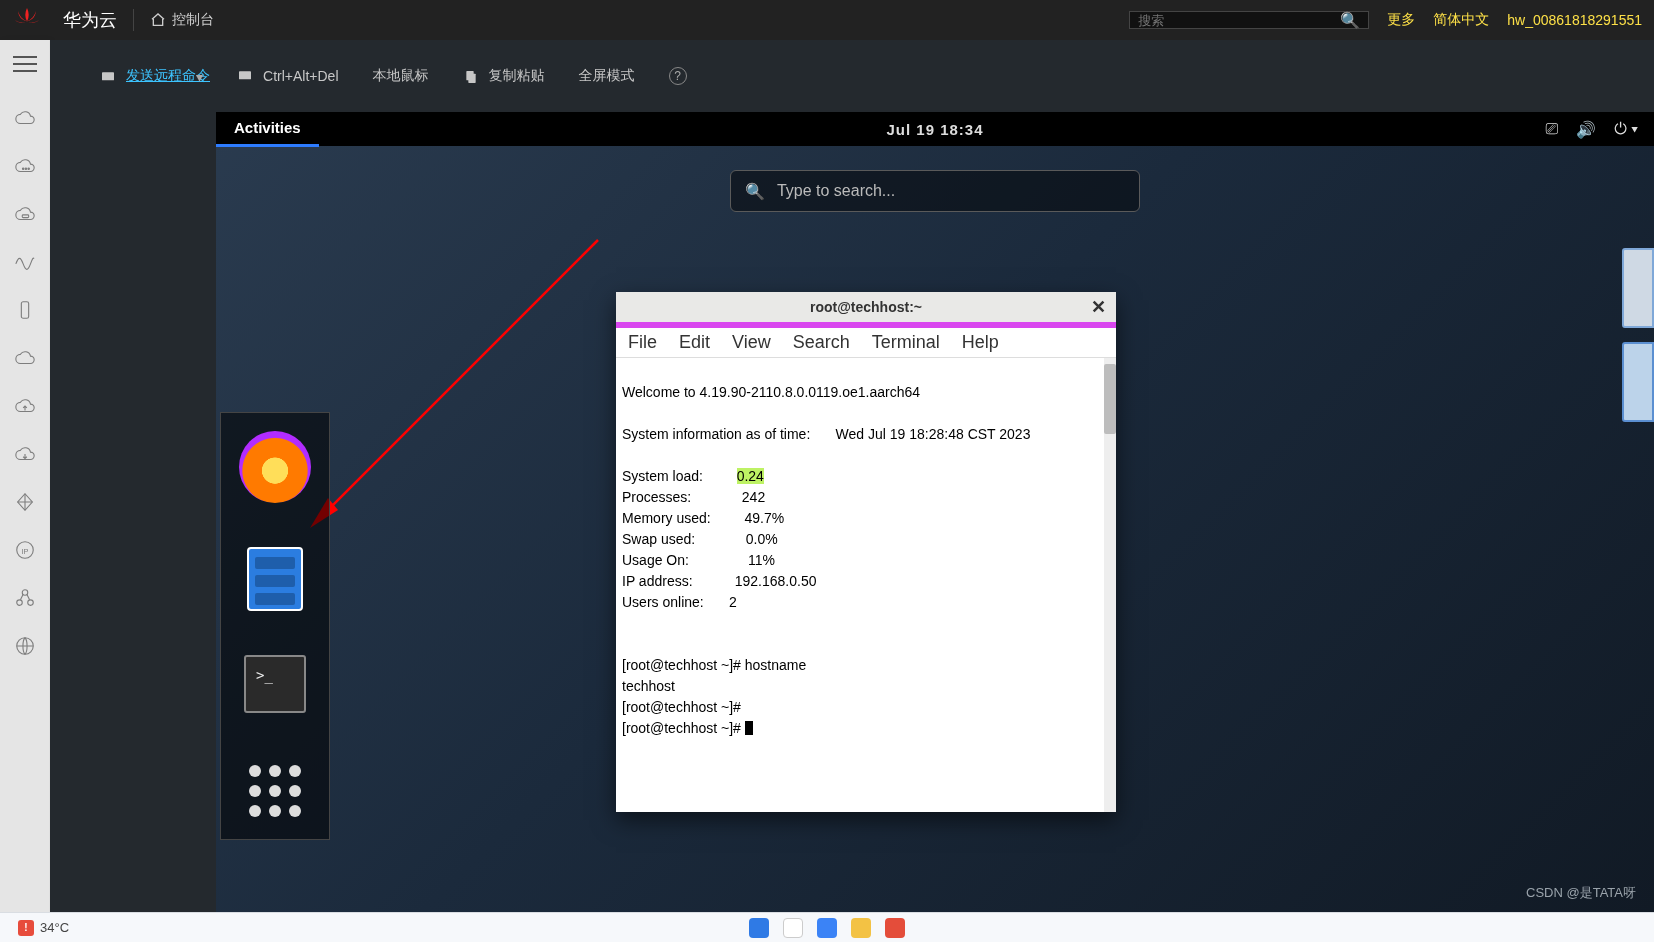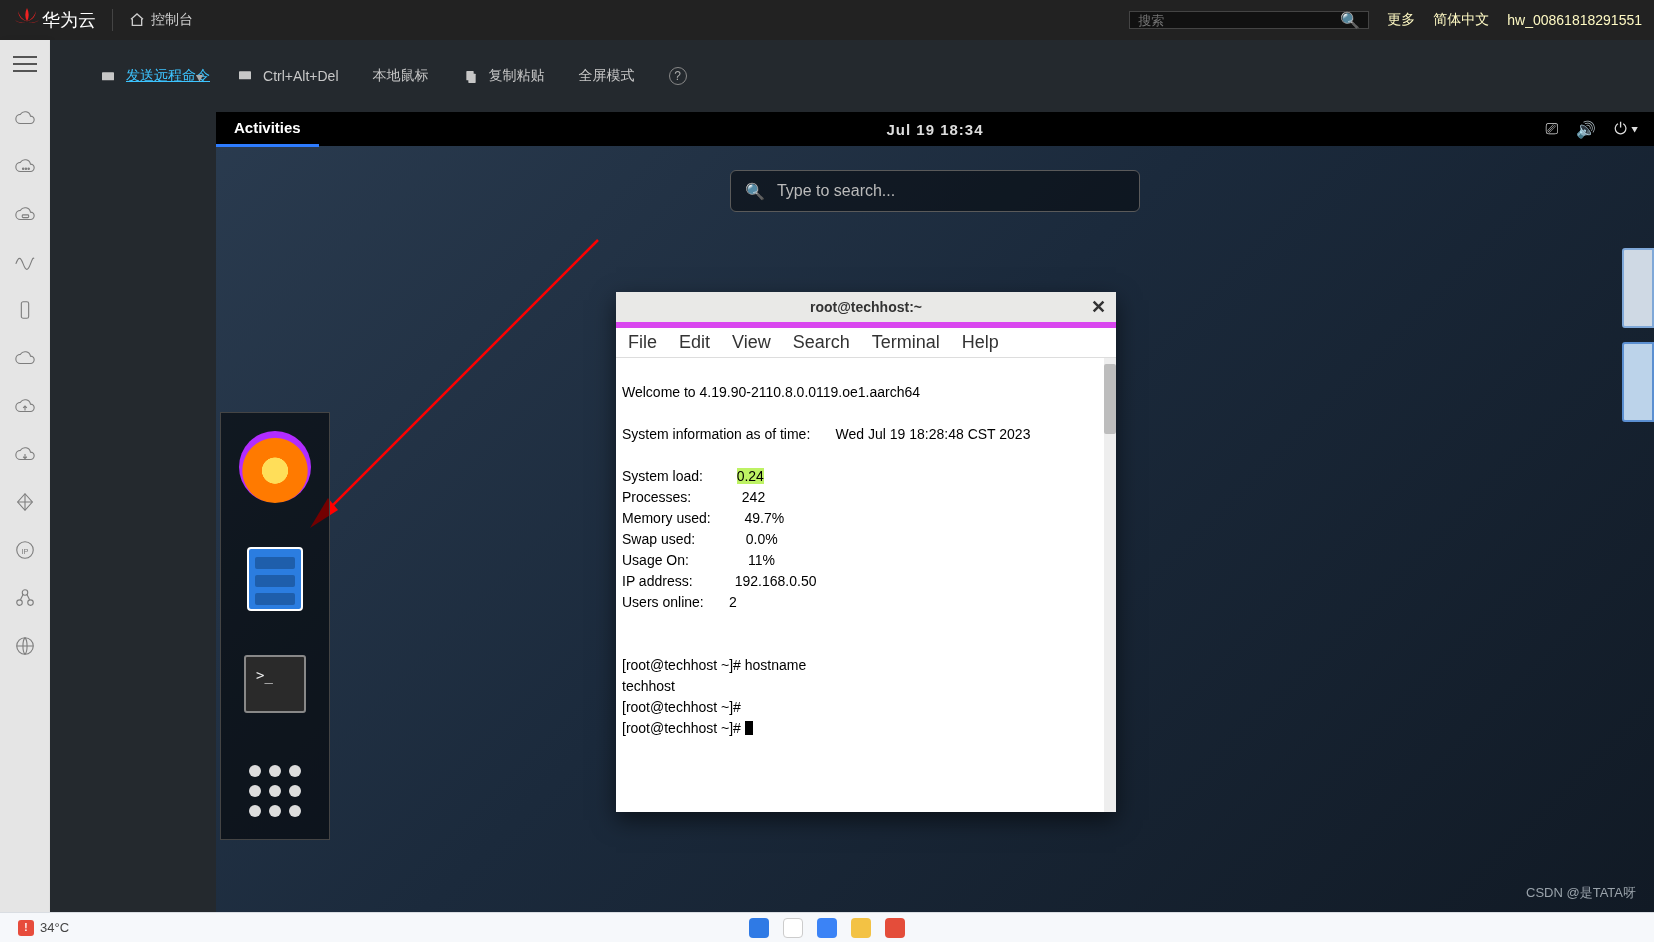--- a/index.html
+++ b/index.html
@@ -1,29 +1,29 @@
 <!DOCTYPE html>
 <html><head>
 <meta charset="utf-8">
 <style>
 * { margin:0; padding:0; box-sizing:border-box; font-family:"Microsoft YaHei","Segoe UI",Arial,sans-serif; }
 body { width:1654px; height:942px; background:#fff; overflow:hidden; position:relative; }
 
 
 .topbar { height:40px; background:#222; color:#ccc; display:flex; align-items:center; padding:0 12px; font-size:14px; }
-.hw-logo { display:flex; align-items:center; gap:0; }
+.hw-logo { display:flex; align-items:center; gap:21px; }
 .hw-logo svg { width:30px; height:30px; }
 .hw-logo span { color:#fff; font-size:18px; }
 .topbar .divider { width:1px; height:22px; background:#444; margin:0 16px; }
 .topbar .console { display:flex; align-items:center; gap:6px; color:#ccc; cursor:pointer;}
 .topbar .right { margin-left:auto; display:flex; align-items:center; gap:18px; }
 .topbar .search { display:flex; align-items:center; background:#111; border:1px solid #444; height:18px; width:240px; padding:0 8px; }
 .topbar .search input { flex:1; background:transparent; border:0; color:#aaa; outline:none; font-size:13px;}
 .topbar .search span { color:#aaa; font-size:16px;}
-.topbar .rightlink { color:#fef9c3; cursor:pointer; }
+.topbar .rightlink { color:#fde047; cursor:pointer; }
 
 
 .leftrail { position:absolute; left:0; top:40px; bottom:30px; width:50px; background:#e5e5e5; border-right:1px solid #e0e0e0; display:flex; flex-direction:column; align-items:center; box-shadow:2px 0 6px rgba(0,0,0,.06);}
 .leftrail .burger { margin:16px 0 22px; width:24px; display:flex; flex-direction:column; gap:5px; cursor:pointer;}
 .leftrail .burger span{ height:2px; background:#555; }
 .leftrail .ic { width:24px; height:24px; margin:12px 0; display:flex; align-items:center; justify-content:center; color:#7a7a7a; cursor:pointer;}
 .leftrail .ic svg{ width:22px; height:22px; stroke:#7d7d7d; fill:none; stroke-width:1.2;}
 
 
 .actionbar { position:absolute; left:50px; right:0; top:40px; height:72px; background:#24292e; display:flex; align-items:center; gap:34px; padding-left:50px; color:#c7c7c7; font-size:14px; }

